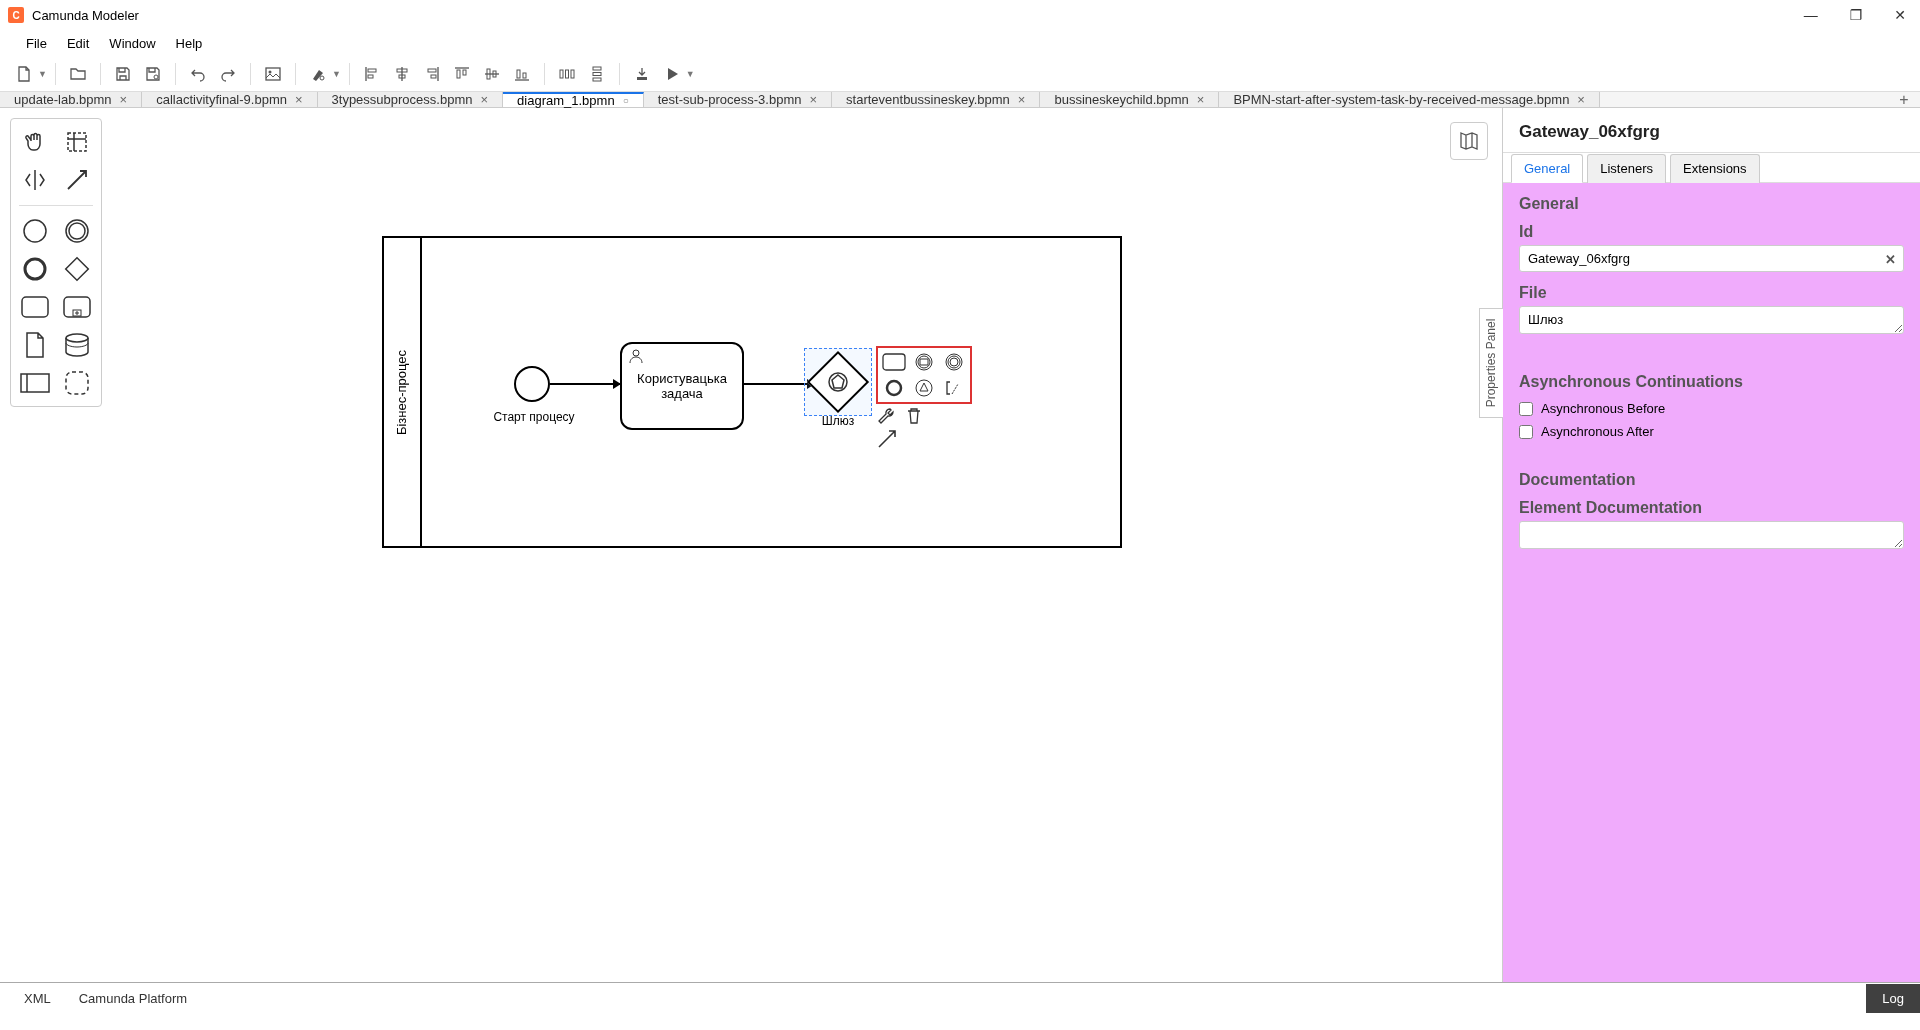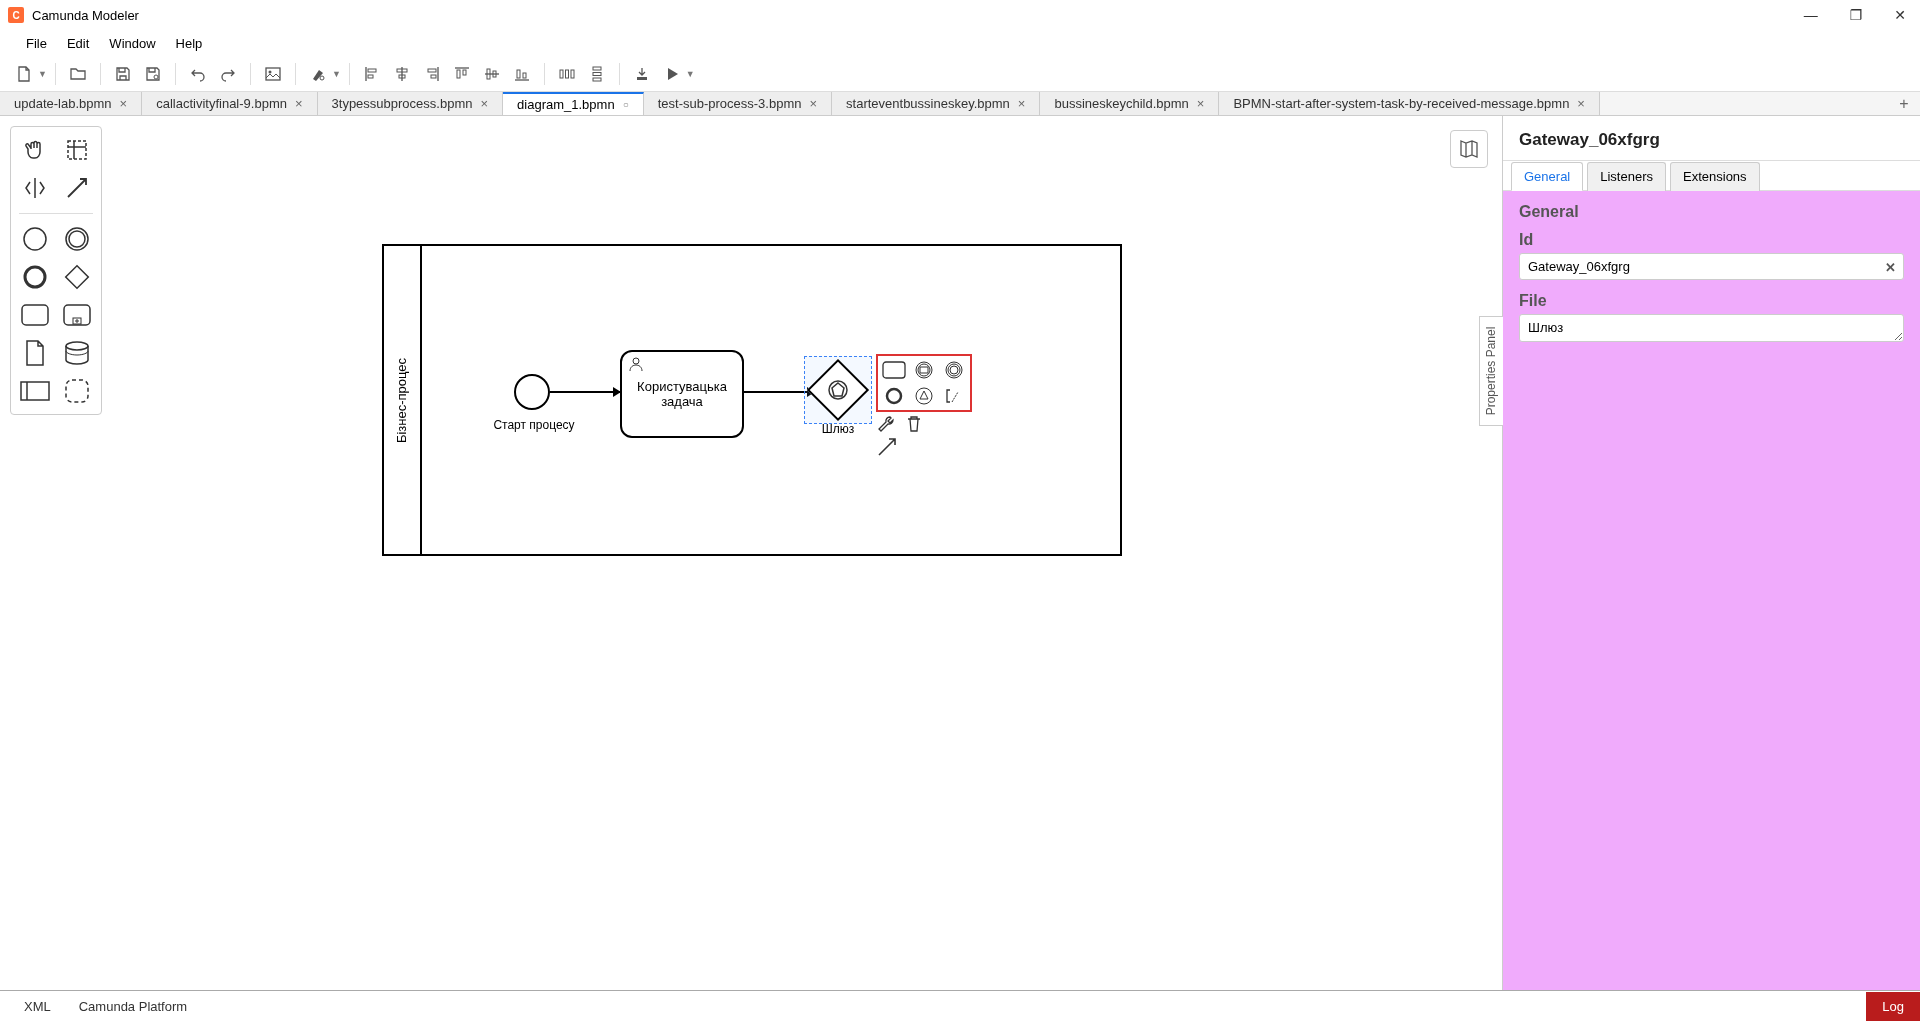--- a/index.html
+++ b/index.html
@@ -16,21 +16,21 @@
 .menubar { height: 26px; display: flex; align-items: center; padding: 0 16px; gap: 0; background: #fff; }
 .menubar span { padding: 4px 10px; font-size: 13px; color: #000; cursor: pointer; }
 
 
 .toolbar { height: 36px; display: flex; align-items: center; padding: 0 10px; gap: 2px; background: #fff; border-bottom: 1px solid #ddd; }
 .toolbar .tbtn { width: 28px; height: 28px; display: flex; align-items: center; justify-content: center; cursor: pointer; color: #555; border-radius: 3px; }
 .toolbar .sep { width: 1px; height: 22px; background: #ddd; margin: 0 6px; }
 .toolbar .dd { font-size: 9px; color: #777; margin-left: -2px; }
 
 
-.tabsbar { height: 24px; display: flex; align-items: stretch; background: #f5f5f5; border-bottom: 1px solid #ccc; }
+.tabsbar { height: 16px; display: flex; align-items: stretch; background: #f5f5f5; border-bottom: 1px solid #ccc; }
 .tab { display: flex; align-items: center; padding: 0 14px; font-size: 13px; color: #333; border-right: 1px solid #ccc; background: #eee; cursor: pointer; gap: 8px; white-space: nowrap; }
 .tab.active { background: #fff; border-top: 2px solid #1a73e8; color: #000; justify-content: space-between; }
 .tab .tab-close { font-size: 13px; color: #666; cursor: pointer; line-height: 1; }
 .tab .dirty { color: #888; font-size: 10px; }
 .tab-plus { width: 32px; display: flex; align-items: center; justify-content: center; font-size: 16px; color: #666; cursor: pointer; margin-left: auto; }
 
 
 .main { display: flex; height: calc(1030px - 30px - 26px - 36px - 32px - 32px); }
 
 
@@ -84,21 +84,21 @@
 .pfield .inputwrap { position: relative; }
 .pfield input[type="text"], .pfield textarea { width: 100%; padding: 5px 8px; border: 1px solid #ccc; border-radius: 3px; font-size: 13px; background: #fff; }
 .pfield textarea { resize: both; height: 28px; }
 .pfield .clear-x { position: absolute; right: 8px; top: 50%; transform: translateY(-50%); cursor: pointer; color: #555; font-weight: bold; }
 .pcheck { display: flex; align-items: center; gap: 8px; margin-bottom: 8px; font-size: 13px; }
 .pcheck input[type="checkbox"] { width: 14px; height: 14px; }
 
 
 .footer { height: 32px; display: flex; align-items: center; background: #fff; border-top: 1px solid #aaa; padding-left: 10px; }
 .footer-tab { padding: 6px 14px; font-size: 13px; cursor: pointer; color: #333; }
-.footer .log-btn { margin-left: auto; background: #b91c1c; color: #fff; padding: 7px 16px; font-size: 13px; cursor: pointer; }
+.footer .log-btn { margin-left: auto; background: #404040; color: #fff; padding: 7px 16px; font-size: 13px; cursor: pointer; }
 </style>
 </head>
 <body>
 
 <div class="titlebar">
   <div class="app-icon">C</div>
   <div class="title">Camunda Modeler</div>
   <div class="win-controls">
     <span>—</span>
     <span>❐</span>
@@ -485,21 +485,39 @@
           <input type="text" value="Gateway_06xfgrg" style="">
           <span class="clear-x">✕</span>
         </div>
       </div>
       <div class="pfield">
         <label>File</label>
         <textarea style="">Шлюз</textarea>
       </div>
     </div>
 
-
+    <div class="psection">
+      <h3>Asynchronous Continuations</h3>
+      <div class="pcheck">
+        <input type="checkbox" style="">
+        <span>Asynchronous Before</span>
+      </div>
+      <div class="pcheck">
+        <input type="checkbox" style="">
+        <span>Asynchronous After</span>
+      </div>
+    </div>
+
+    <div class="psection">
+      <h3>Documentation</h3>
+      <div class="pfield">
+        <label>Element Documentation</label>
+        <textarea style=""></textarea>
+      </div>
+    </div>
   </div>
 
 </div>
 
 <div class="footer">
   <div class="footer-tab">XML</div>
   <div class="footer-tab">Camunda Platform</div>
   <div class="log-btn">Log</div>
 </div>
 

